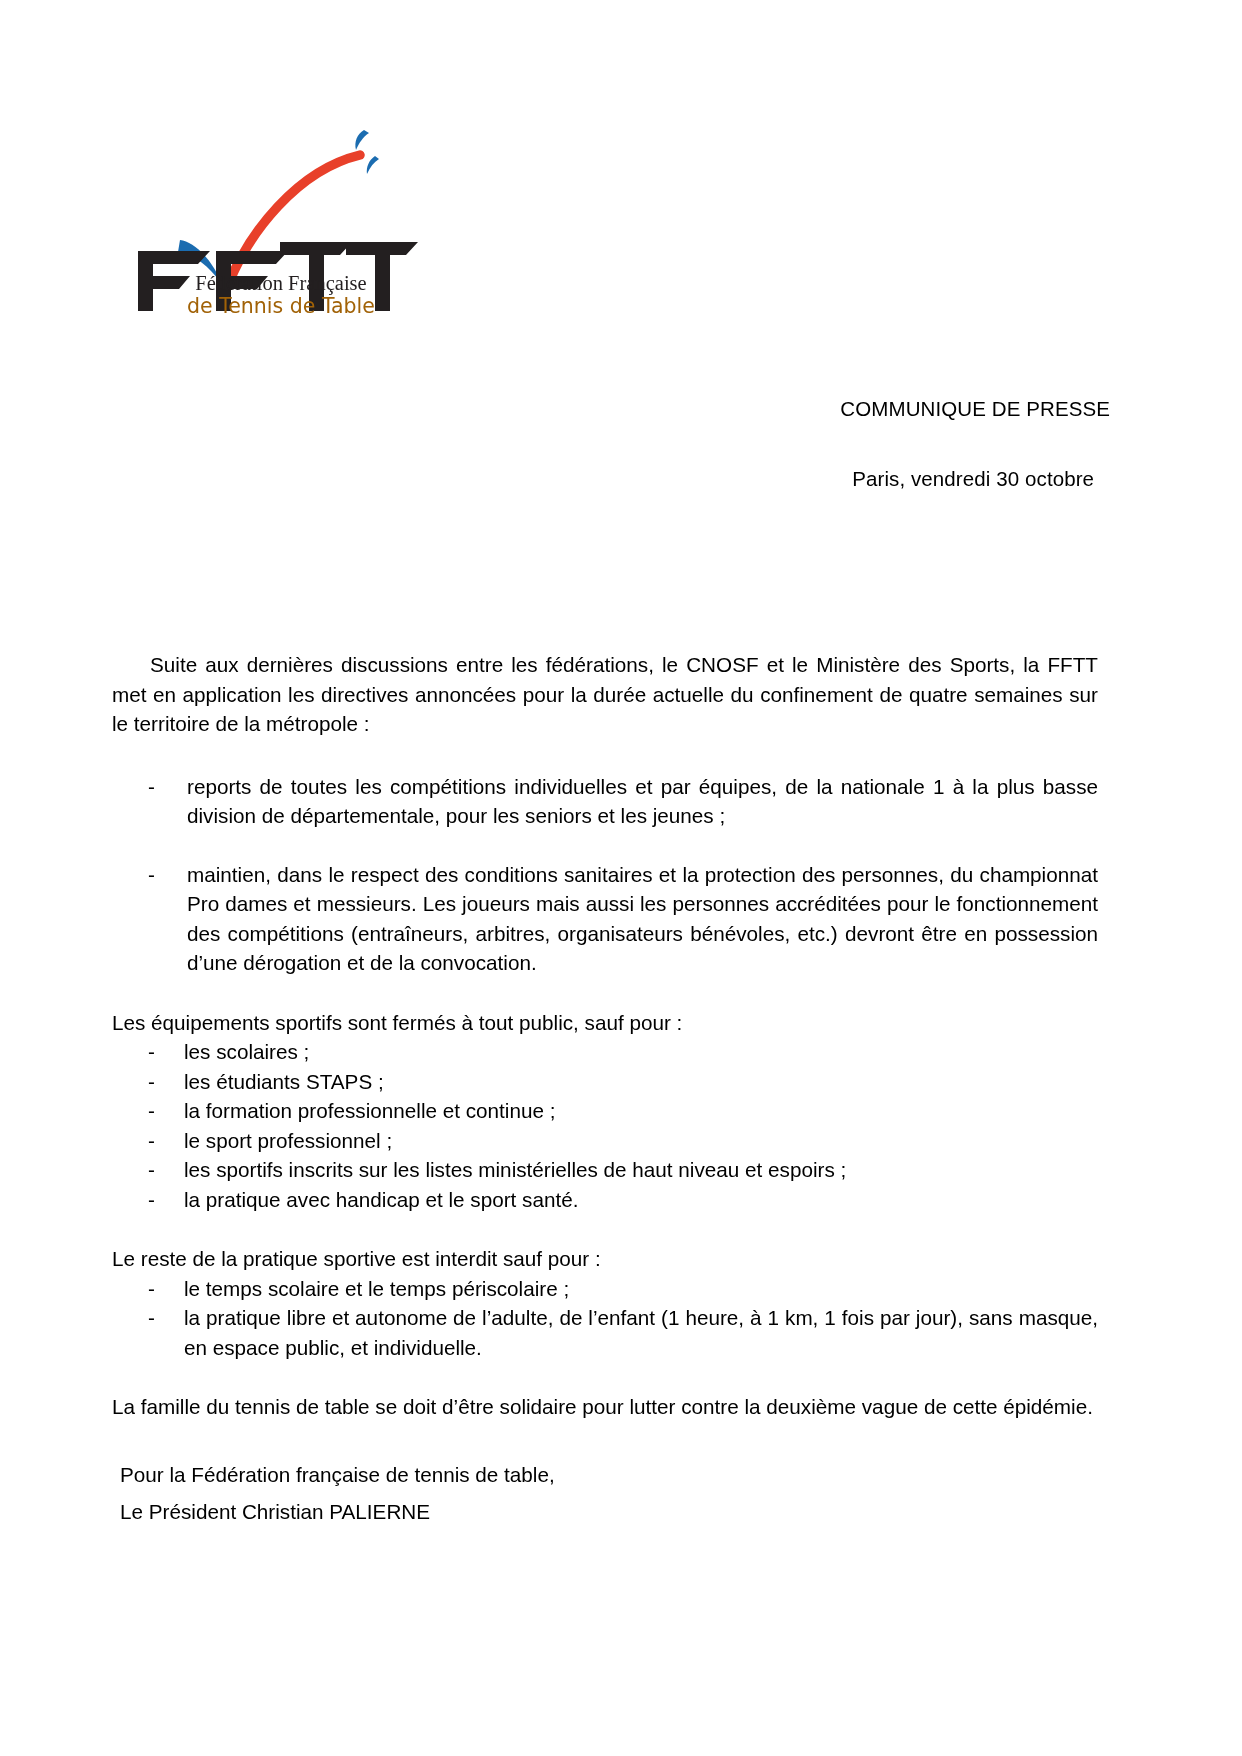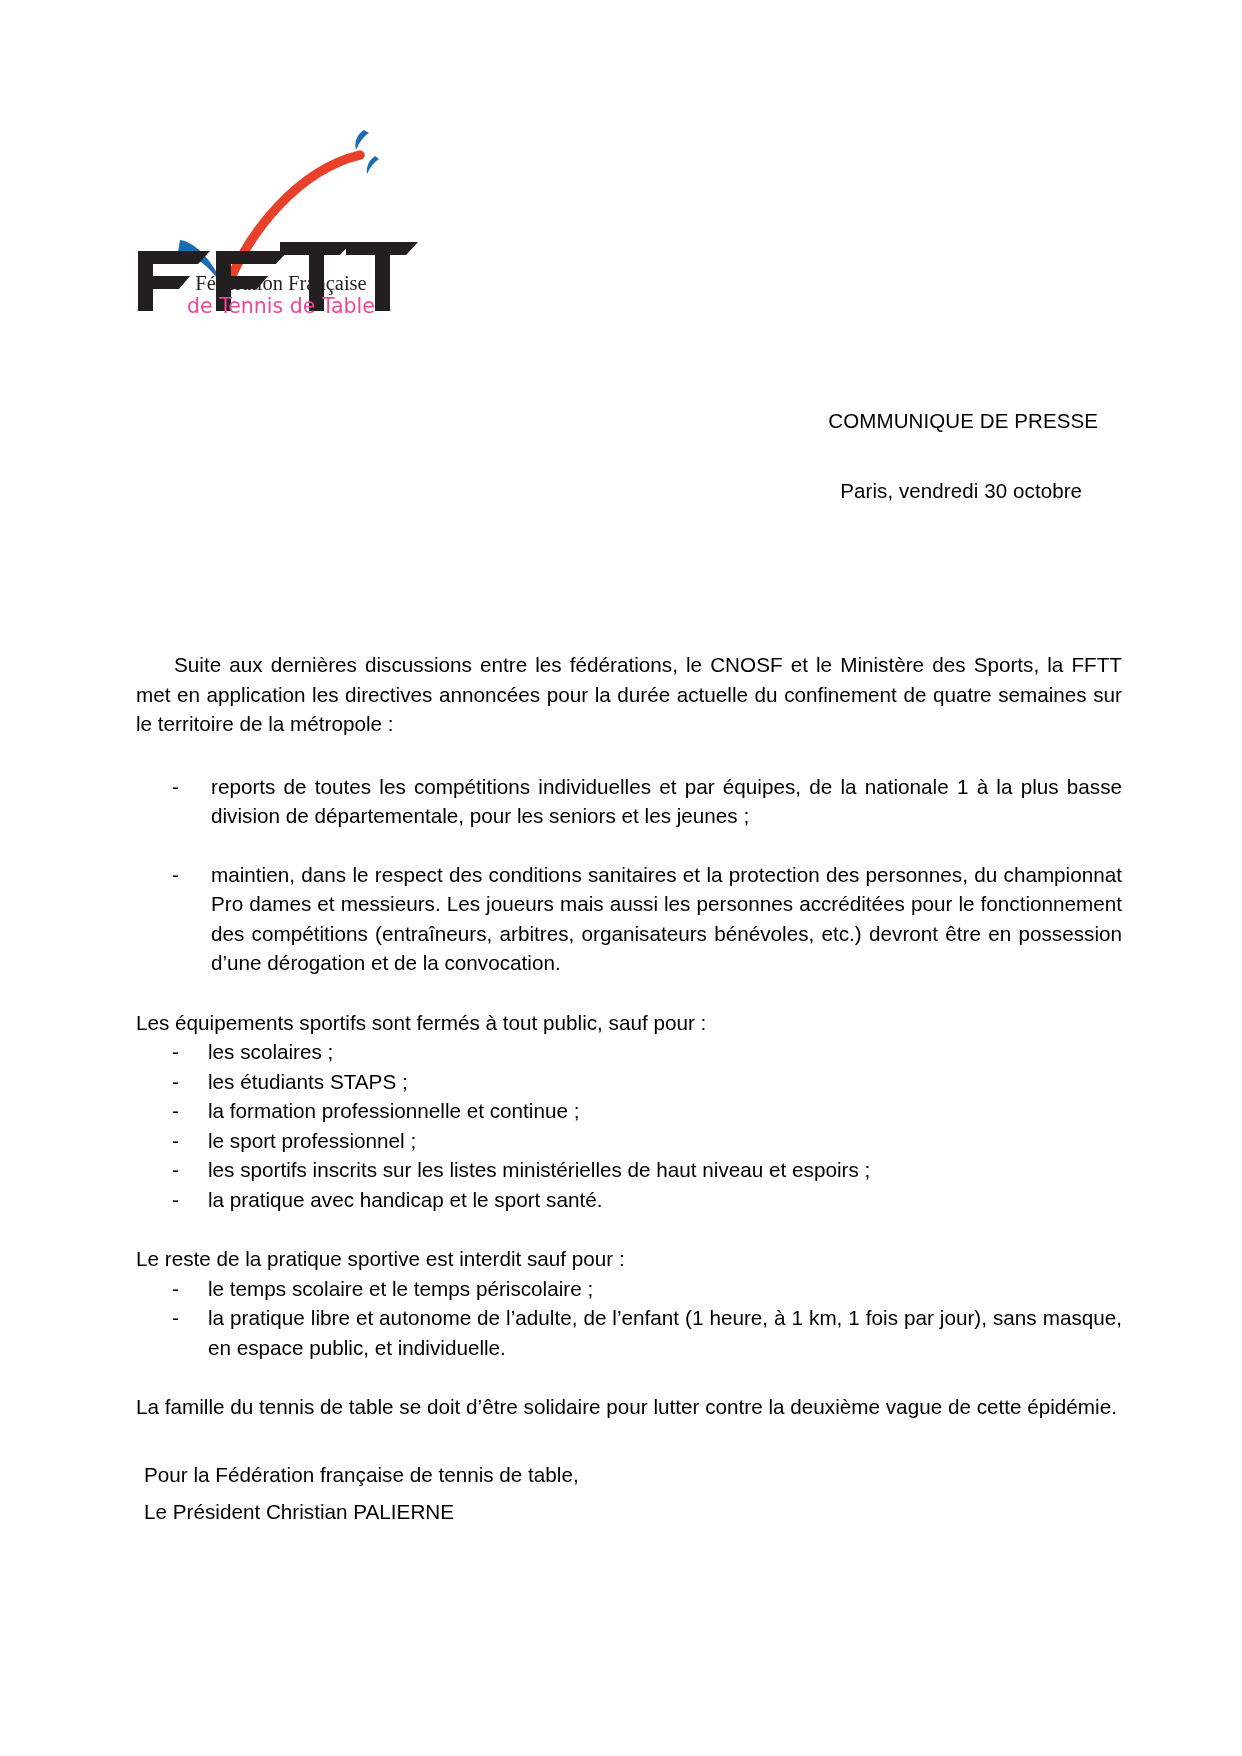--- a/index.html
+++ b/index.html
@@ -42,27 +42,27 @@
   .header-block {
     position: absolute;
     right: 128px;
     top: 395px;
     text-align: right;
     font-size: 20.5px;
     line-height: 1.0;
     letter-spacing: 0.1px;
     color: #000;
   }
-  .header-line-1 { margin: 16px; }
+  .header-line-1 { margin: 4px; }
   .header-line-2 { margin: 49px 4px 0 0; text-align: center; }
 
   
   .body-block {
     position: absolute;
-    left: 136px;
+    left: 112px;
     top: 650px;
     width: 986px;
     font-size: 20.7px;
     line-height: 29.5px;
     color: #000;
   }
 
   .para {
     margin: 0;
     text-align: justify;
@@ -144,21 +144,21 @@
         <path d="M 88 139 L 160 139 L 148 152 L 103 152 L 103 164 L 140 164 L 129 177 L 103 177 L 103 199 L 88 199 Z"></path>
 
         <path d="M 152 130 L 224 130 L 212 143 L 196 143 L 196 199 L 181 199 L 181 143 L 152 143 Z"></path>
 
         <path d="M 218 130 L 290 130 L 278 143 L 262 143 L 262 199 L 247 199 L 247 143 L 218 143 Z"></path>
       </g>
     </svg>
 
     <div style="position:absolute;left:6px;top:160px;width:294px;text-align:center;">
       <div style="font-size:20.5px;line-height:23px;color:#231f20;font-family:Liberation Serif, serif;">Fédération Française</div>
-      <div style="font-size:20.5px;line-height:23px;color:#ec4899;font-family:'DejaVu Sans',sans-serif;">de Tennis de Table</div>
+      <div style="font-size:20.5px;line-height:23px;color:#a16207;font-family:'DejaVu Sans',sans-serif;">de Tennis de Table</div>
     </div>
   </div>
 
   <div class="header-block">
     <p class="header-line-1">COMMUNIQUE DE PRESSE</p>
     <p class="header-line-2">Paris, vendredi 30 octobre</p>
   </div>
 
   <div class="body-block">
 

